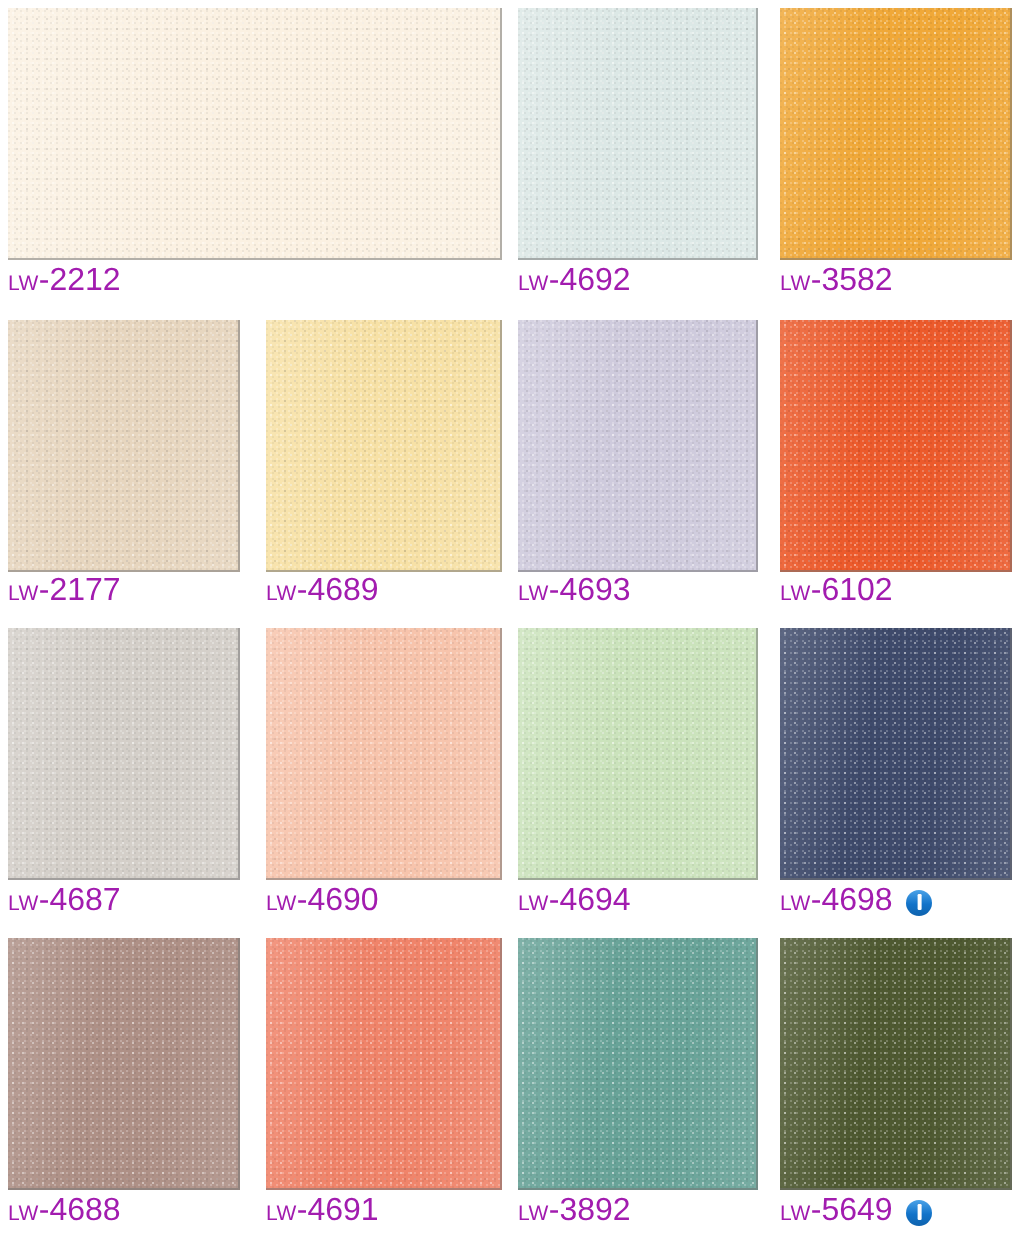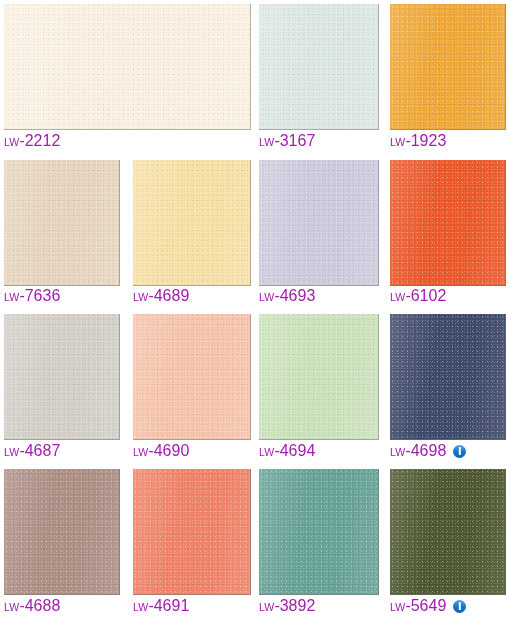--- a/index.html
+++ b/index.html
@@ -113,43 +113,43 @@
     </div>
     <div class="cell" style="left: 259px; top: 4px; width: 120px; height: 126px;">
       <div class="swatch" style="height: 126px; background-color: rgb(220, 232, 230);">
         <div class="tex"></div>
         <div class="sheen"></div>
       </div>
     </div>
     <div class="label" style="left: 259px; top: 133px;">
       <span class="pre">LW</span>
       <span class="num">-</span>
-      <span class="num">3167</span>
+      <span class="num">4692</span>
     </div>
     <div class="cell" style="left: 390px; top: 4px; width: 116px; height: 126px;">
       <div class="swatch" style="height: 126px; background-color: rgb(240, 168, 56);">
         <div class="tex"></div>
         <div class="sheen"></div>
       </div>
     </div>
     <div class="label" style="left: 390px; top: 133px;">
       <span class="pre">LW</span>
       <span class="num">-</span>
-      <span class="num">1923</span>
+      <span class="num">3582</span>
     </div>
     <div class="cell" style="left: 4px; top: 160px; width: 116px; height: 126px;">
       <div class="swatch" style="height: 126px; background-color: rgb(231, 214, 191);">
         <div class="tex"></div>
         <div class="sheen"></div>
       </div>
     </div>
     <div class="label" style="left: 4px; top: 288px;">
       <span class="pre">LW</span>
       <span class="num">-</span>
-      <span class="num">7636</span>
+      <span class="num">2177</span>
     </div>
     <div class="cell" style="left: 133px; top: 160px; width: 118px; height: 126px;">
       <div class="swatch" style="height: 126px; background-color: rgb(247, 225, 166);">
         <div class="tex"></div>
         <div class="sheen"></div>
       </div>
     </div>
     <div class="label" style="left: 133px; top: 288px;">
       <span class="pre">LW</span>
       <span class="num">-</span>

